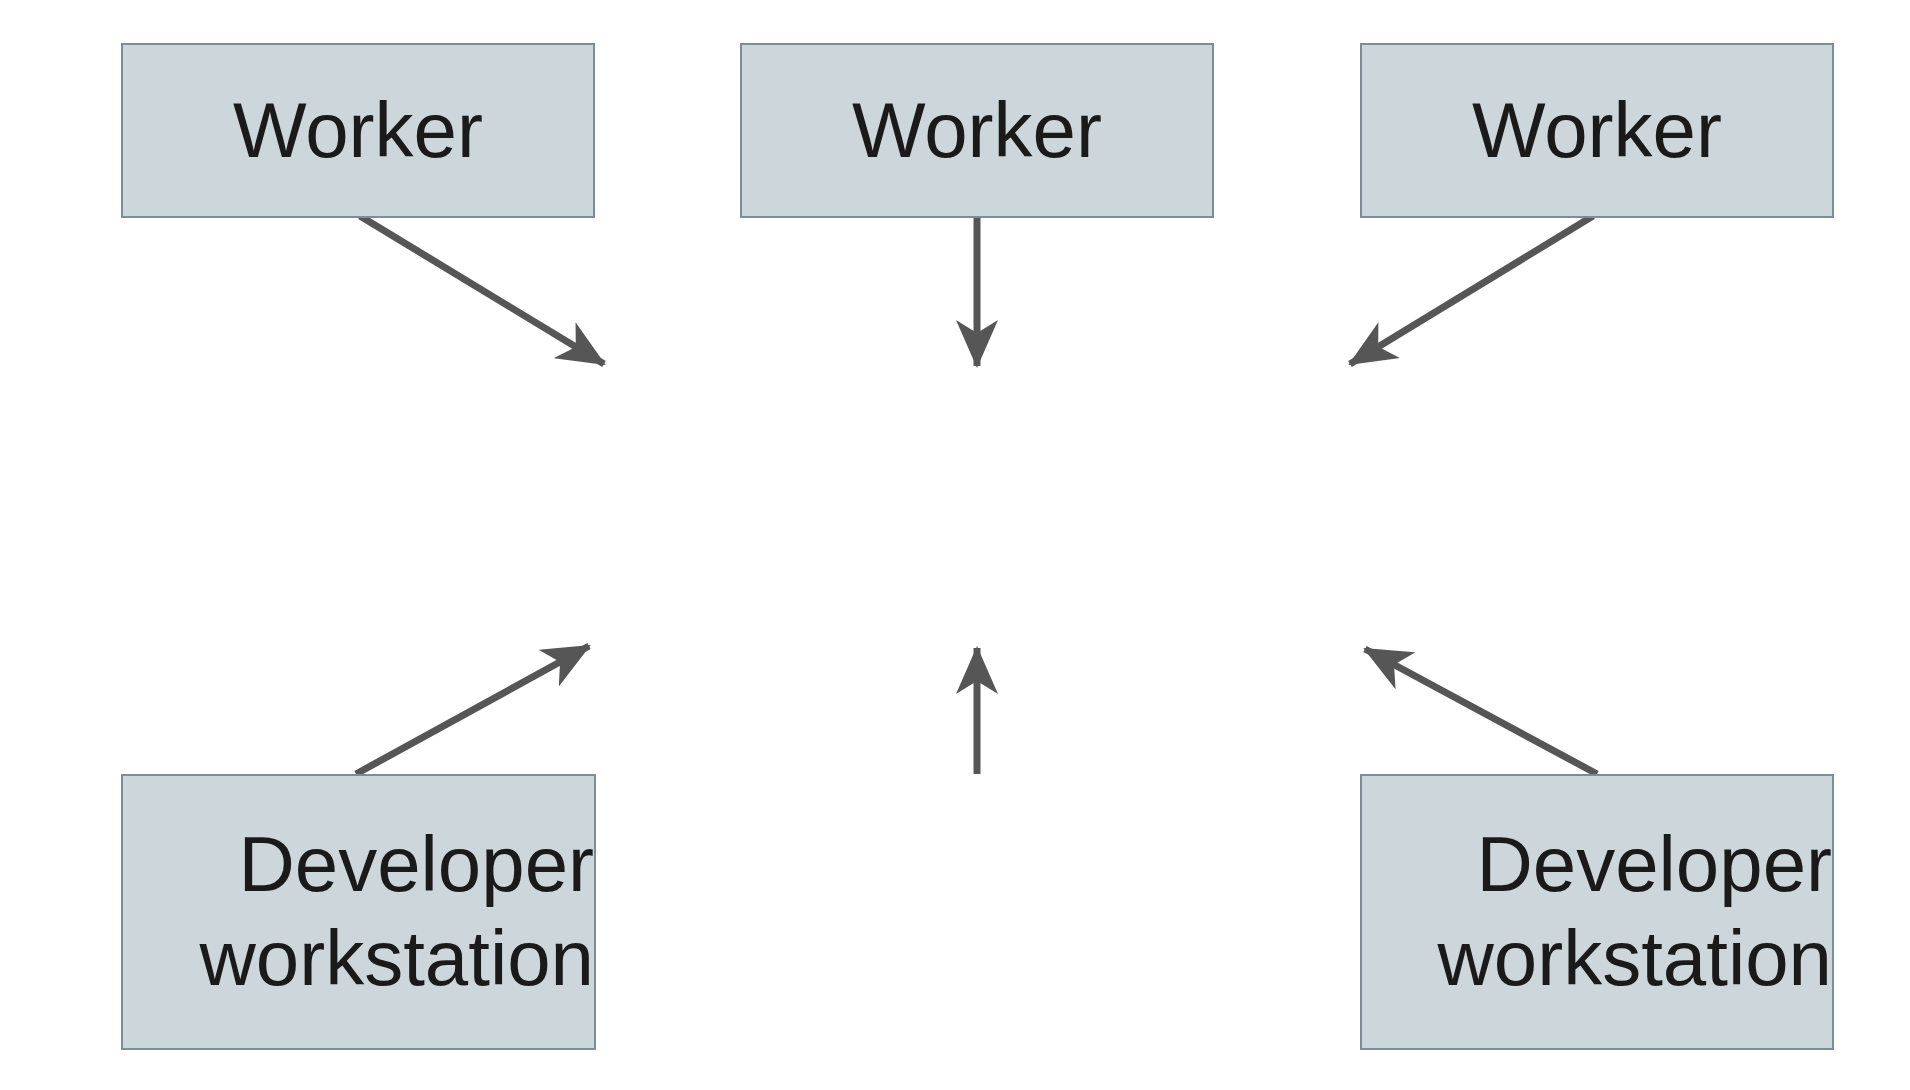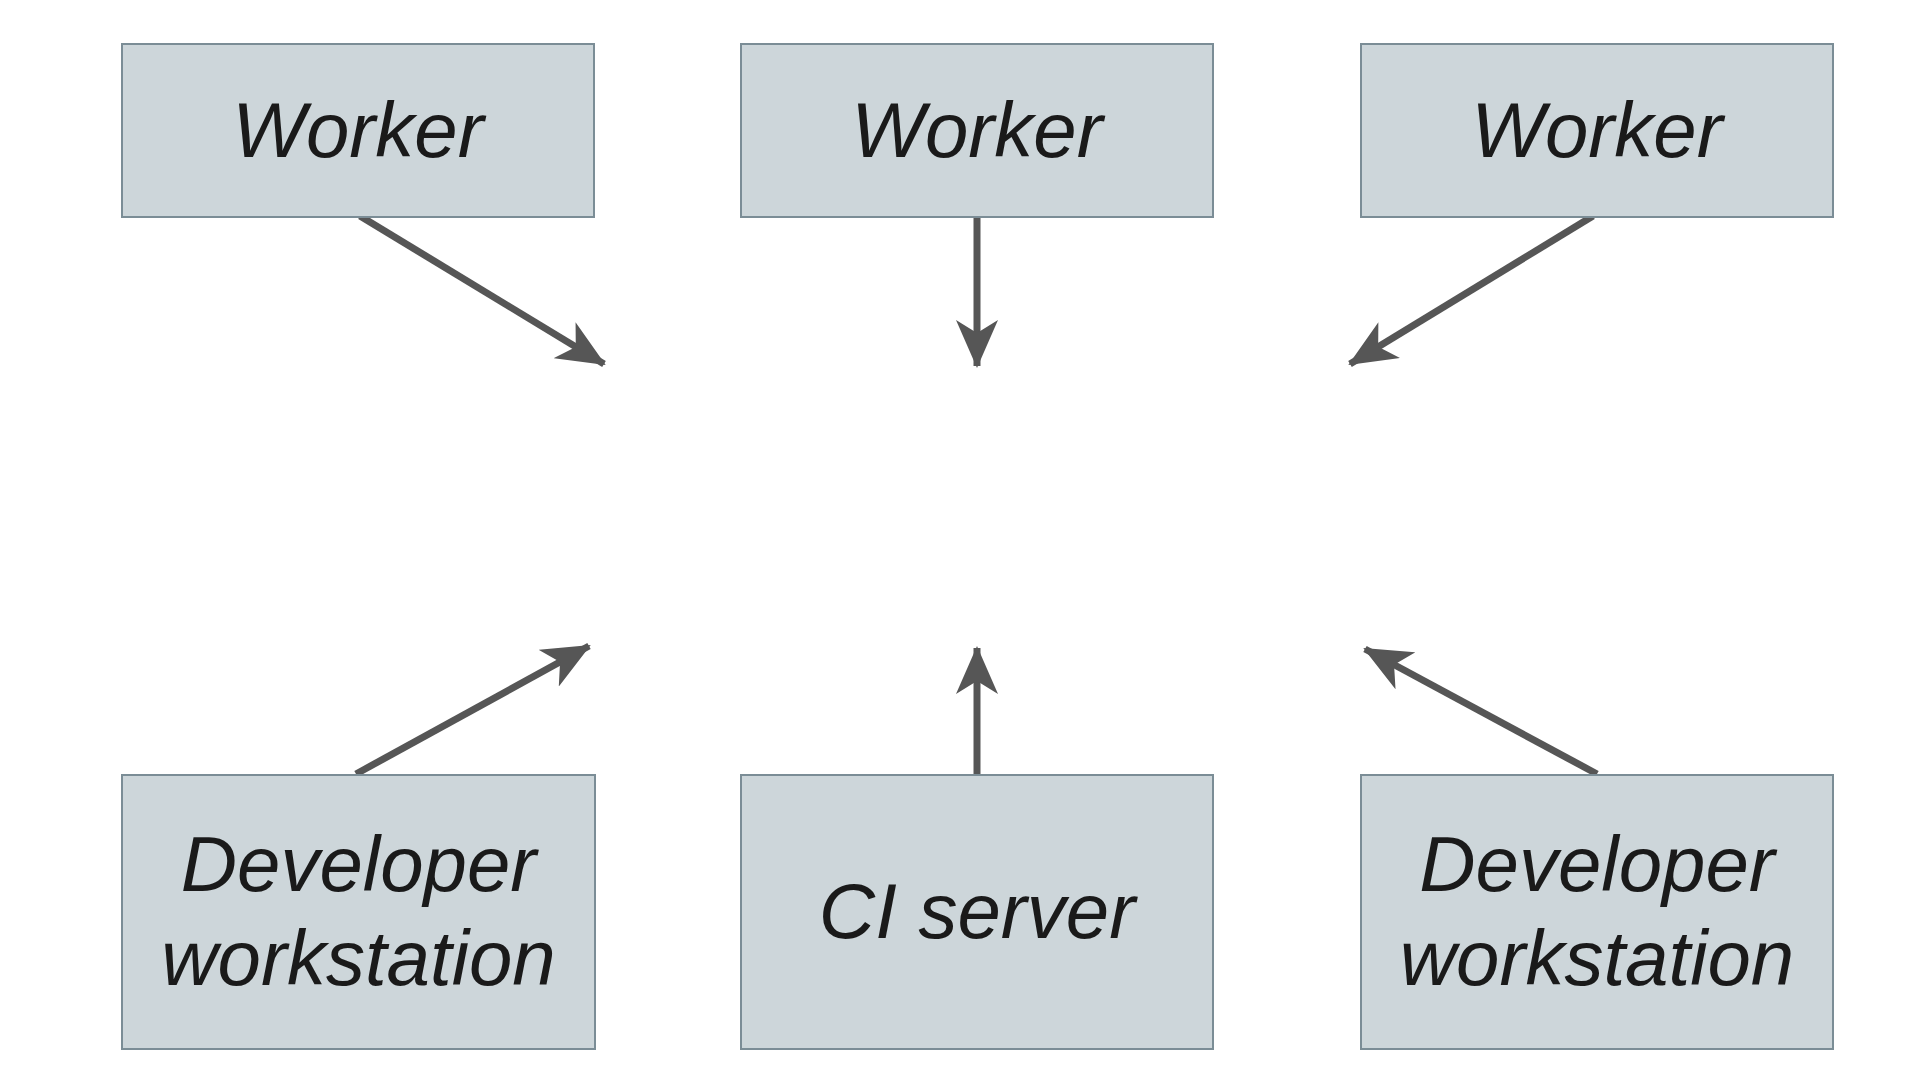--- a/index.html
+++ b/index.html
@@ -22,26 +22,25 @@
     background:var(--background);
   }
   .node{
     position:absolute;
     box-sizing:border-box;
     background:var(--node-fill);
     border:2px solid var(--node-border);
     display:flex;
     align-items:center;
     justify-content:center;
-    text-align:center;
+    text-align:right;
     color:var(--text);
     font-size:78px;
     line-height:1.2;
     letter-spacing:0px;
-    font-style:italic;
   }
   .node .lbl{white-space:pre-line;}
   
   .n-worker-1{left:121px;top:43px;width:474px;height:175px;}
   .n-worker-2{left:740px;top:43px;width:474px;height:175px;}
   .n-worker-3{left:1360px;top:43px;width:474px;height:175px;}
   
   .n-build-master{left:593px;top:369px;width:766px;height:274px;}
   
   .n-dev-left{left:121px;top:774px;width:475px;height:276px;}
@@ -90,21 +89,18 @@
 
   <div class="node n-worker-3">
     <span class="lbl">Worker</span>
   </div>
 
 
   <div class="node n-dev-left">
     <span class="lbl">Developer workstation</span>
   </div>
 
-  <div class="node n-ci-server">
-    <span class="lbl">CI server</span>
-  </div>
 
   <div class="node n-dev-right">
     <span class="lbl">Developer workstation</span>
   </div>
 
 </div>
 
 </body></html>

